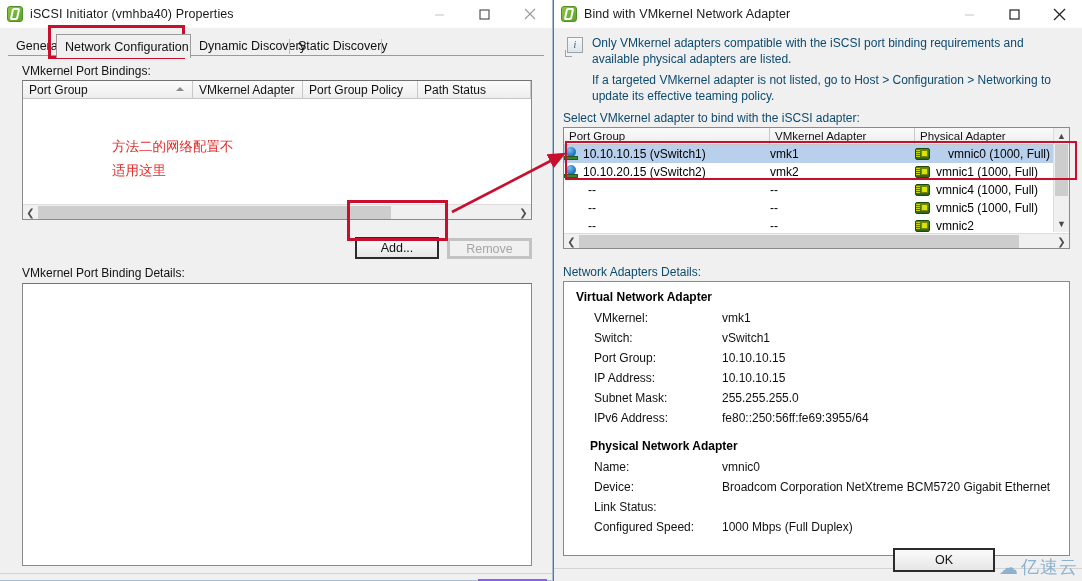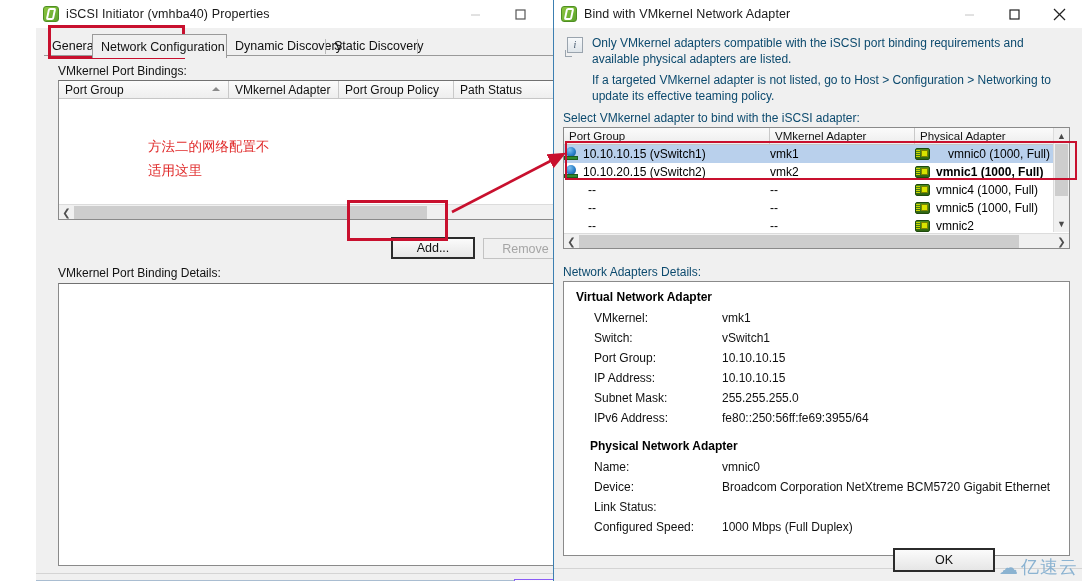--- a/index.html
+++ b/index.html
@@ -65,21 +65,21 @@
     display: flex; align-items: center; justify-content: center;
     font-size: 13px; line-height: 1;
     color: #222;
   }
   .win-btn.dim { color: #c4c4c4; }
   .win-btn svg { display:block; }
 
   .winbody { flex: 1 1 auto; position: relative; }
 
   
-  #win-left { left: 0; top: 0; width: 553px; height: 581px; border-color:#a9bdd1; border-top:none; border-left:none;margin-left:36px; }
+  #win-left { left: 0; top: 0; width: 553px; height: 581px; border-color:#a9bdd1; border-top:none; border-left:none; }
   #win-left .winbody { background: #f0f0f0; padding: 0; }
 
   .tabstrip {
     position: absolute; left: 8px; top: 6px; right: 8px; height: 22px;
   }
   .tab {
     position: absolute;
     top: 2px;
     height: 20px;
     padding: 0 8px;
@@ -149,21 +149,21 @@
     width: 15px; height: 15px; flex: 0 0 15px;
     display: flex; align-items: center; justify-content: center;
     font-size: 10px; color: #505050;
   }
   .hscroll .thumb {
     height: 13px; background: #cdcdcd;
   }
   .hscroll .track { flex: 1 1 auto; height: 15px; display:flex; align-items:center; }
 
   .btn {
-    border: 1px solid #8b5cf6;
+    border: 3px solid #8b5cf6;
     background: linear-gradient(#fdfdfd,#e8e8e8);
     font-size: 12.5px;
     color: #111;
     display: flex; align-items: center; justify-content: center;
     text-align: center;
     white-space: nowrap;
   }
   .btn.default {
     border: 2px solid #2b2b2b;
     background: linear-gradient(#fbfbfb,#e6e6e6);
@@ -490,21 +490,21 @@
 
           <div class="rrow">
             <div class="rcell" style="width:206px;">
               <span class="ico-vmk">
                   <span class="globe"></span>
                   <span class="base"></span>
                 </span>
               <span>10.10.20.15 (vSwitch2)</span>
             </div>
             <div class="rcell" style="width:145px;">vmk2</div>
-            <div class="rcell" style="width:140px;font-weight:bold;">
+            <div class="rcell" style="width:140px;">
               <span class="ico-nic">
                   <span class="card"></span>
                   <span class="pins"></span>
                   <span class="chip"></span>
                 </span>
               <span>vmnic1 (1000, Full)</span>
             </div>
           </div>
 
           <div class="rrow">

